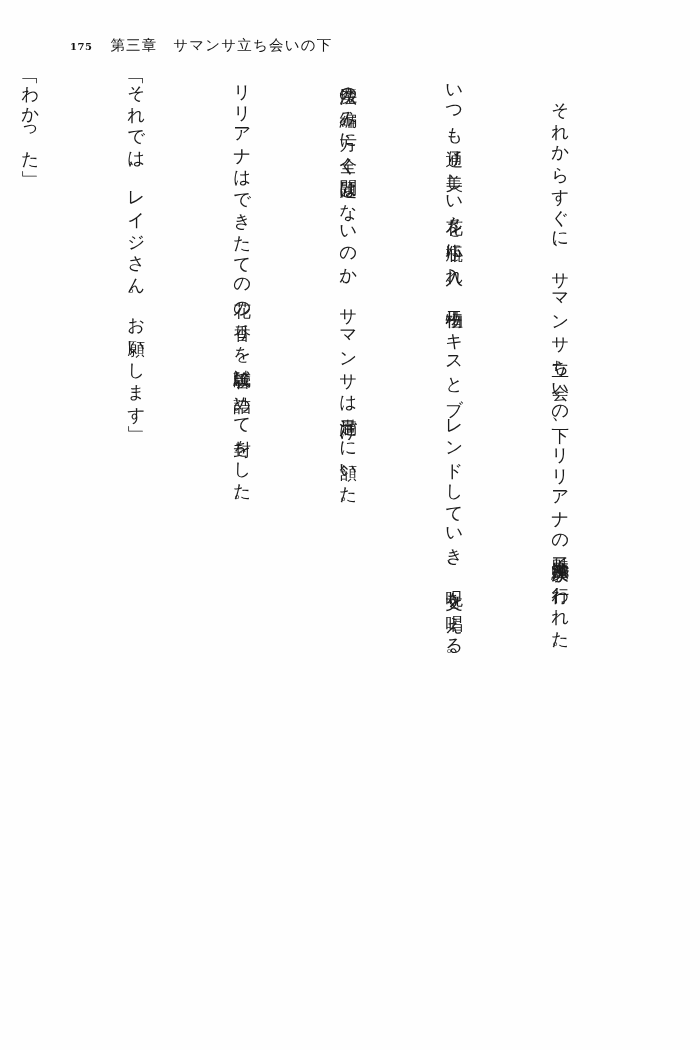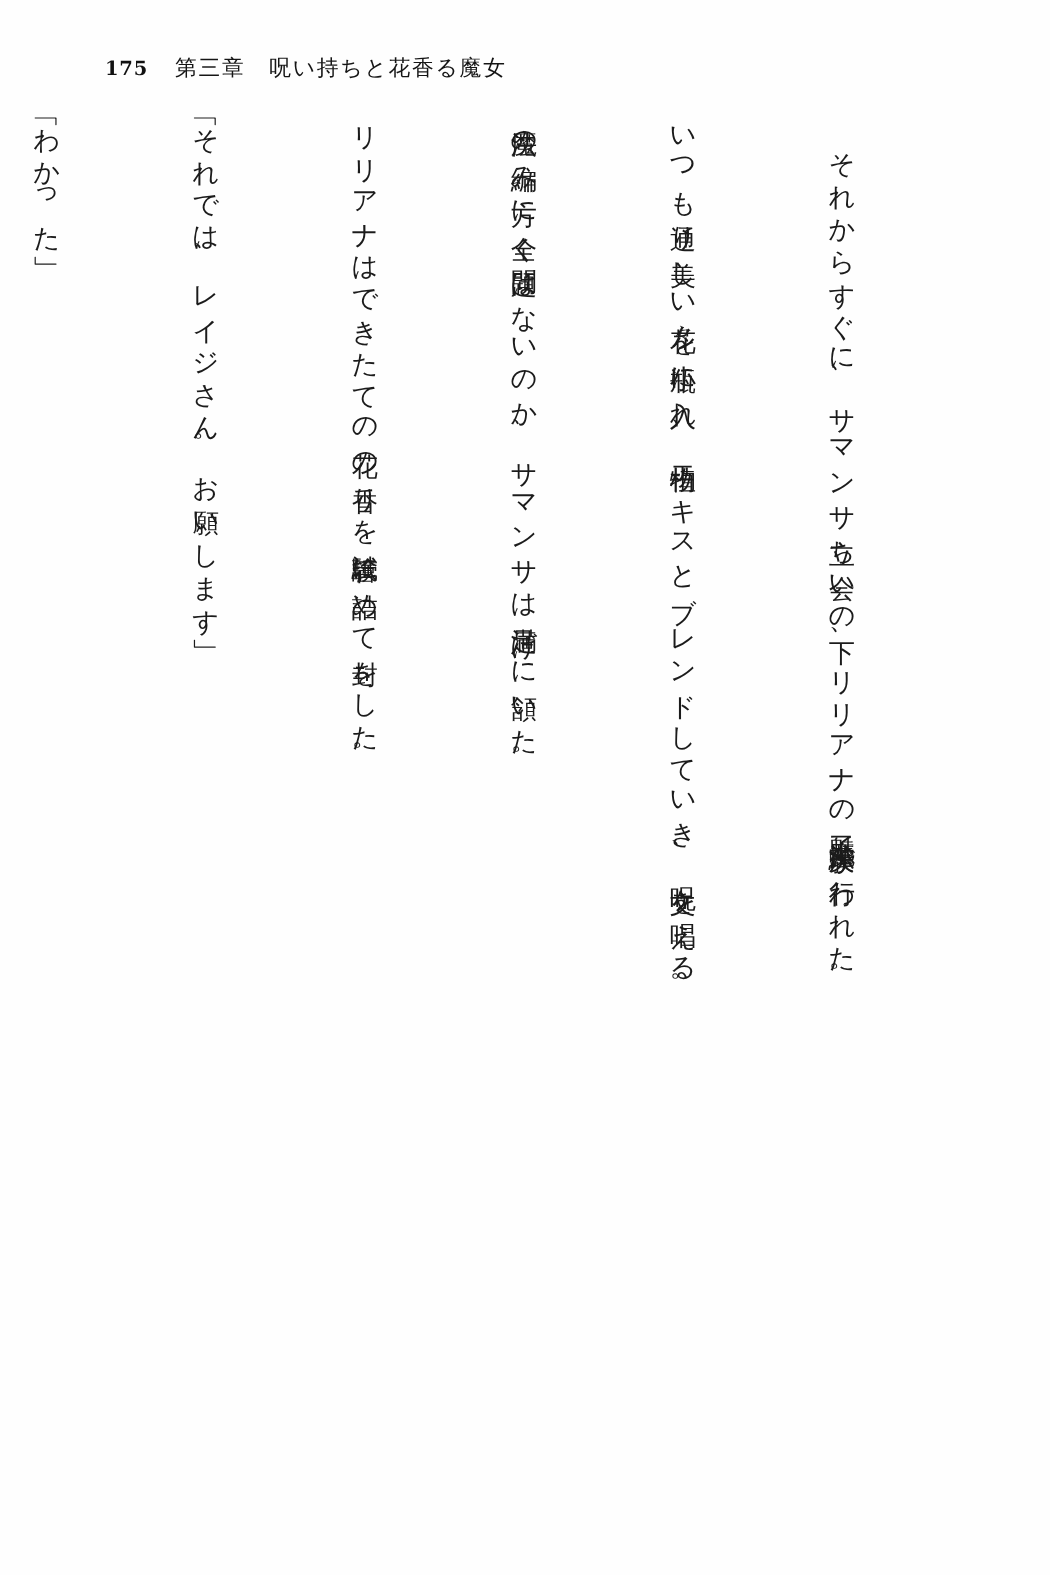--- a/index.html
+++ b/index.html
@@ -28,21 +28,21 @@
     top: 36px;
     left: 70px;
     right: 70px;
     height: 22px;
     display: flex;
     align-items: baseline;
     gap: 18px;
     white-space: nowrap;
   }
   .header .folio {
-    font-size: 13px;
+    font-size: 10px;
     font-weight: bold;
     letter-spacing: 0.5px;
     color: #111;
   }
   .header .chap {
     font-size: 14.5px;
     letter-spacing: 1.2px;
     color: #151515;
   }
 
@@ -77,21 +77,21 @@
     text-indent: 17.5px;
   }
 </style>
 </head>
 <body>
 
 <div class="page">
 
   <div class="header">
     <span class="folio">175</span>
-    <span class="chap">第三章　呪い持ちと花香る魔女</span>
+    <span class="chap">第三章　サマンサ立ち会いの下</span>
   </div>
 
   <div class="body-area">
     <div class="vtext">
       <p class="indent">それからすぐに、サマンサ立ち会いの下、リリアナの魅了魔法実験が行われた。</p>
       <p>いつも通り美しい花々を小瓶に入れ、植物エキスとブレンドしていき、呪文を唱える。</p>
       <p>魔法の編み方に全く問題はないのか、サマンサは満足げに頷いた。</p>
       <p>リリアナはできたての花の香りを試験管に詰めて封をした。</p>
       <p>「それでは、レイジさん。お願いします」</p>
       <p>「わかった」</p>

